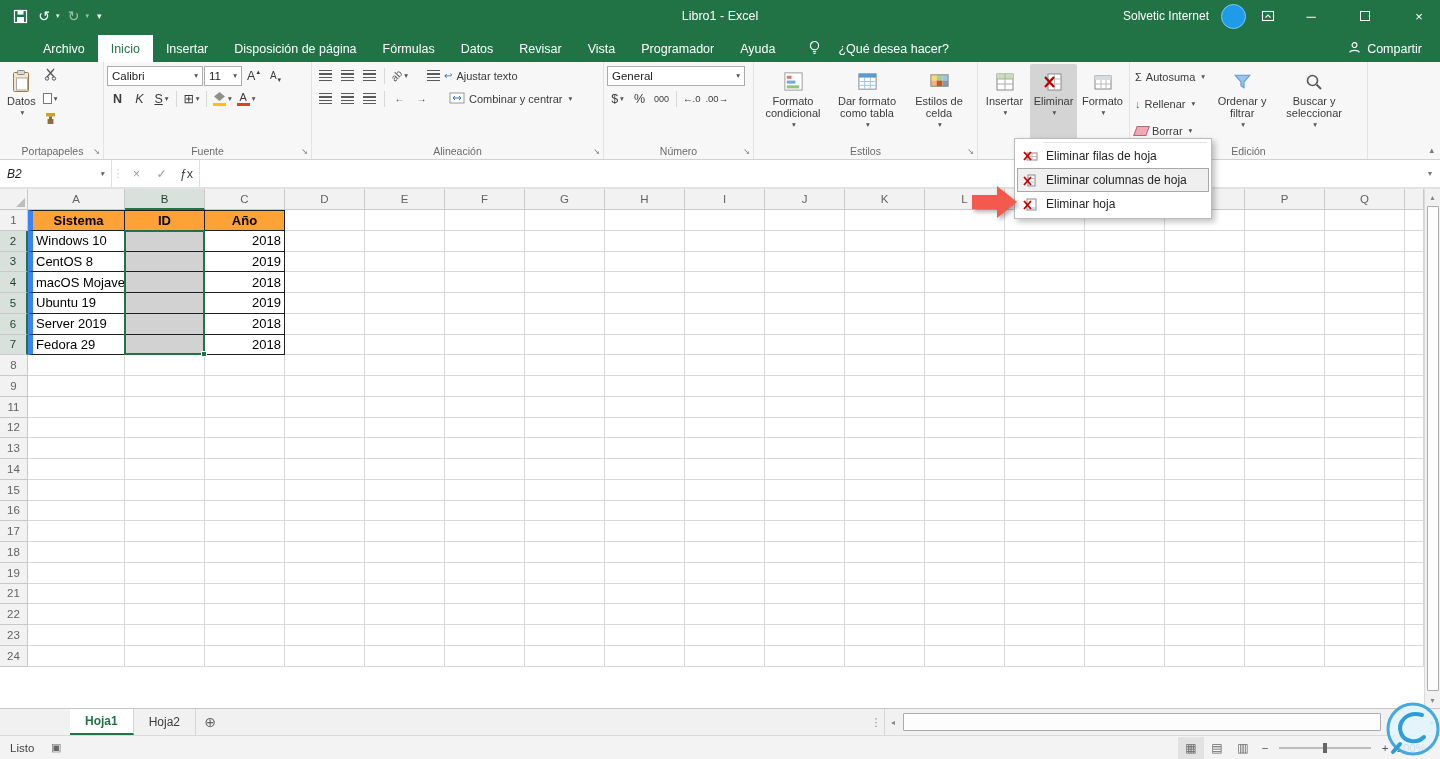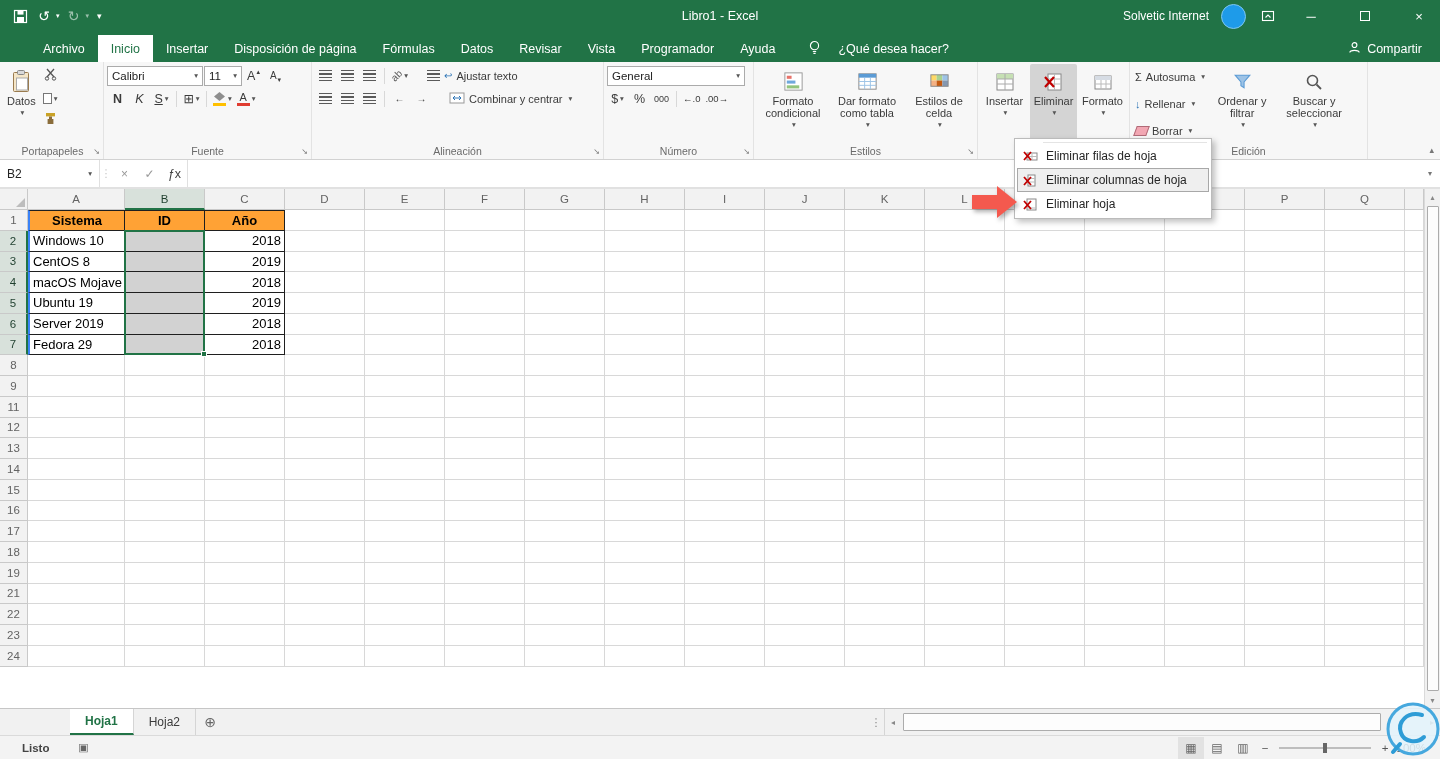--- a/index.html
+++ b/index.html
@@ -56,21 +56,21 @@
   .ic-copy{position:relative;width:9px;height:11px;border:1px solid #777;background:#fff;display:inline-block;}
   .ic-copy::before{content:"";position:absolute;left:2px;top:-4px;width:9px;height:11px;border:1px solid #777;background:#fff;z-index:-1;}
   .ic-eraser{width:13px;height:10px;background:#F2A7B3;border:1px solid #B06A77;transform:skewX(-20deg);display:inline-block;}
   .smallbtn{display:flex;align-items:center;gap:4px;height:21px;font-size:11px;color:#3B3B3B;padding:0 2px;white-space:nowrap;}
   .blue{color:#2E75B6;font-weight:bold;}
   .minicol{display:flex;flex-direction:column;justify-content:flex-start;gap:2px;padding-top:2px;}
   .collapse-ribbon{position:absolute;right:6px;bottom:4px;font-size:9px;color:#777;}
 
   
   .formulabar{height:29px;background:#fff;border-bottom:2px solid #E1E1E1;display:flex;align-items:stretch;flex:none;}
-  .namebox{width:100px;display:flex;align-items:center;padding:0 7px;font-size:12px;color:#222;border-right:1px solid #E0E0E0;}
+  .namebox{width:112px;display:flex;align-items:center;padding:0 7px;font-size:12px;color:#222;border-right:1px solid #E0E0E0;font-style:italic;}
   .namebox .dd{margin-left:auto;}
   .fb-sep{width:12px;color:#C8C8C8;display:flex;align-items:center;justify-content:center;font-size:11px;}
   .fbtn{width:25px;display:flex;align-items:center;justify-content:center;font-size:12px;color:#999;}
   .fbtn.fx{color:#444;font-size:12.5px;}
   .fb-input{flex:1;border-left:1px solid #E0E0E0;padding:0 6px;display:flex;align-items:center;font-size:12px;color:#000;}
   .fb-expand{width:20px;display:flex;align-items:center;justify-content:center;color:#777;font-size:8px;}
 
   
   .gridarea{flex:1;position:relative;background:#fff;overflow:hidden;}
   .gridwrap{position:absolute;left:0;top:0;bottom:0;width:1424px;overflow:hidden;background:#fff;}
@@ -81,21 +81,21 @@
   .grow>.gc:nth-child(2){width:97px;}
   .grow>.gc:last-child{width:19px;}
   .gc.ch,.gc.rh,.gc.corner{background:#F2F2F2;color:#636363;font-size:11.5px;justify-content:center;border-right:1px solid #C9C9C9;border-bottom:1px solid #C9C9C9;padding:0;}
   .gc.ch.sel{background:#D8E1DB;border-bottom:2px solid var(--sel-green);color:#1F3F2E;}
   .gc.rh.sel{background:#D8E1DB;border-right:2px solid var(--sel-green);color:#1F3F2E;}
   .gc.ch.partial{color:transparent;}
   .gc.corner{position:relative;}
   .gc.corner::after{content:"";position:absolute;right:2px;bottom:2px;border-left:9px solid transparent;border-bottom:9px solid #BDBDBD;}
   .gc.hdr{background:var(--hdr-orange);font-weight:bold;justify-content:center;border-right:1px solid #1F1F1F;border-bottom:1px solid #1F1F1F;border-top:1px solid #1F1F1F;}
   .gc.tbl{border-right:1px solid #1F1F1F;border-bottom:1px solid #1F1F1F;}
-  .gc.c0{border-left:2px solid #3b82f6;}
+  .gc.c0{border-left:5px solid #3b82f6;}
   .gc.num{justify-content:flex-end;}
   .gc.selfill{background:var(--sel-fill);}
   .selbox{position:absolute;left:124px;top:41px;width:81px;height:125px;border:2px solid var(--sel-green);pointer-events:none;z-index:5;}
   .fillhandle{position:absolute;right:-4px;bottom:-4px;width:6px;height:6px;background:var(--sel-green);border:1px solid #fff;}
   .vscroll{position:absolute;top:0;right:0;bottom:0;width:16px;background:#F1F1F1;border-left:1px solid #DADADA;display:flex;flex-direction:column;align-items:center;z-index:6;}
   .sarr{height:16px;width:16px;display:flex;align-items:center;justify-content:center;font-size:8px;color:#888;flex:none;}
   .vthumb{flex:1;width:12px;margin:1px 0;background:#FDFDFD;border:1px solid #ACACAC;border-radius:1px;}
 
   
   .sheetbar{height:27px;background:#F1F1F1;border-top:1px solid #C6C6C6;display:flex;align-items:stretch;flex:none;font-size:12px;color:#444;padding-left:26px;}
@@ -105,21 +105,21 @@
   .addsheet{width:28px;display:flex;align-items:center;justify-content:center;font-size:14px;color:#666;}
   .flexspacer{flex:1;}
   .sdots{width:16px;display:flex;align-items:center;justify-content:center;color:#888;font-size:11px;}
   .hscroll{width:556px;display:flex;align-items:stretch;background:#F1F1F1;border-left:1px solid #D5D5D5;}
   .hscroll .sarr{height:auto;}
   .htrack{flex:1;position:relative;background:#F1F1F1;}
   .hthumb{position:absolute;left:2px;top:4px;bottom:4px;width:478px;background:#FDFDFD;border:1px solid #ACACAC;border-radius:1px;}
 
   
   .statusbar{height:24px;background:#F3F3F3;border-top:1px solid #DADADA;display:flex;align-items:center;font-size:11.5px;color:#444;flex:none;}
-  .smode{padding:0 22px;font-weight:bold;}
+  .smode{padding:0 10px;}
   .smacro{width:24px;text-align:center;color:#666;font-size:11px;}
   .vbtn{width:26px;height:22px;display:flex;align-items:center;justify-content:center;color:#666;font-size:12px;}
   .vbtn.active{background:#E2E2E2;}
   .zbtn{width:18px;text-align:center;color:#555;}
   .ztrack{width:92px;height:2px;background:#BDBDBD;position:relative;margin:0 5px;}
   .zthumb{position:absolute;left:44px;top:-4px;width:4px;height:10px;background:#666;}
   .zval{width:46px;text-align:right;padding-right:14px;}
 
   
   .ctxmenu{position:absolute;left:1014px;top:138px;width:198px;background:#fff;border:1px solid #BBB;box-shadow:3px 3px 6px rgba(0,0,0,.25);padding:2px;z-index:50;}

